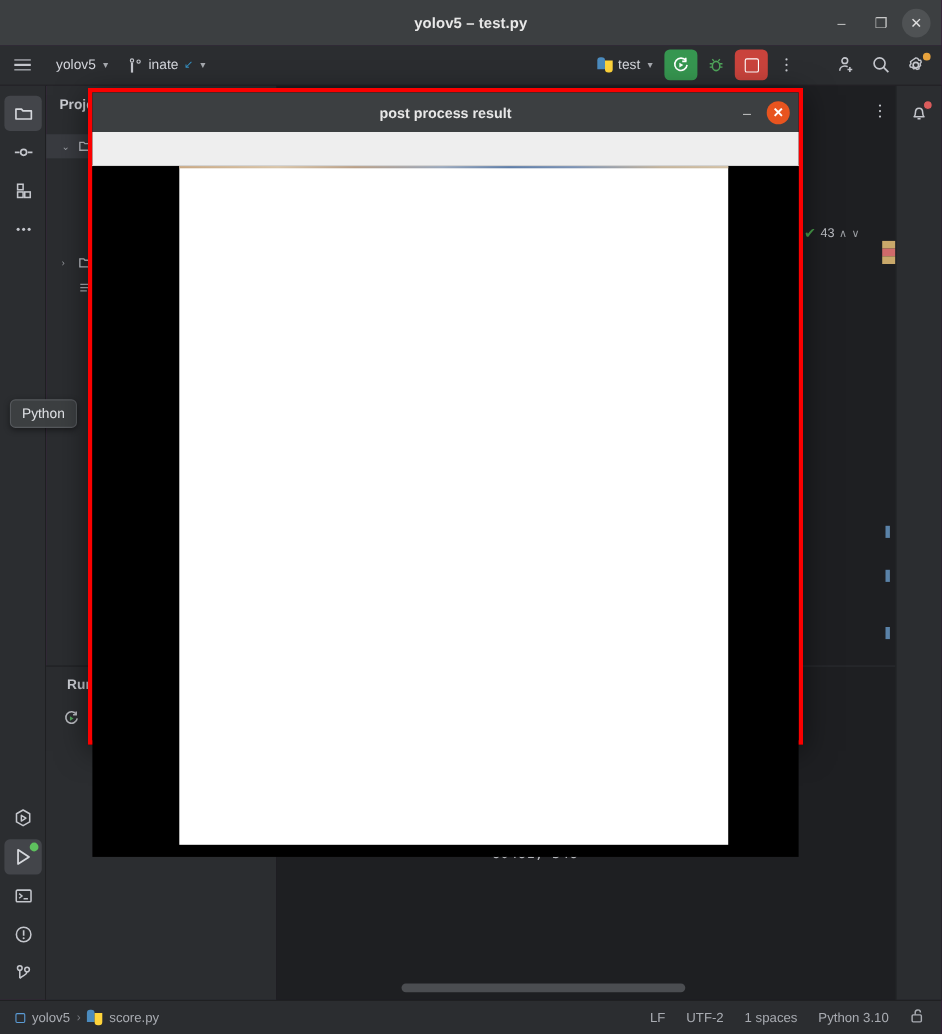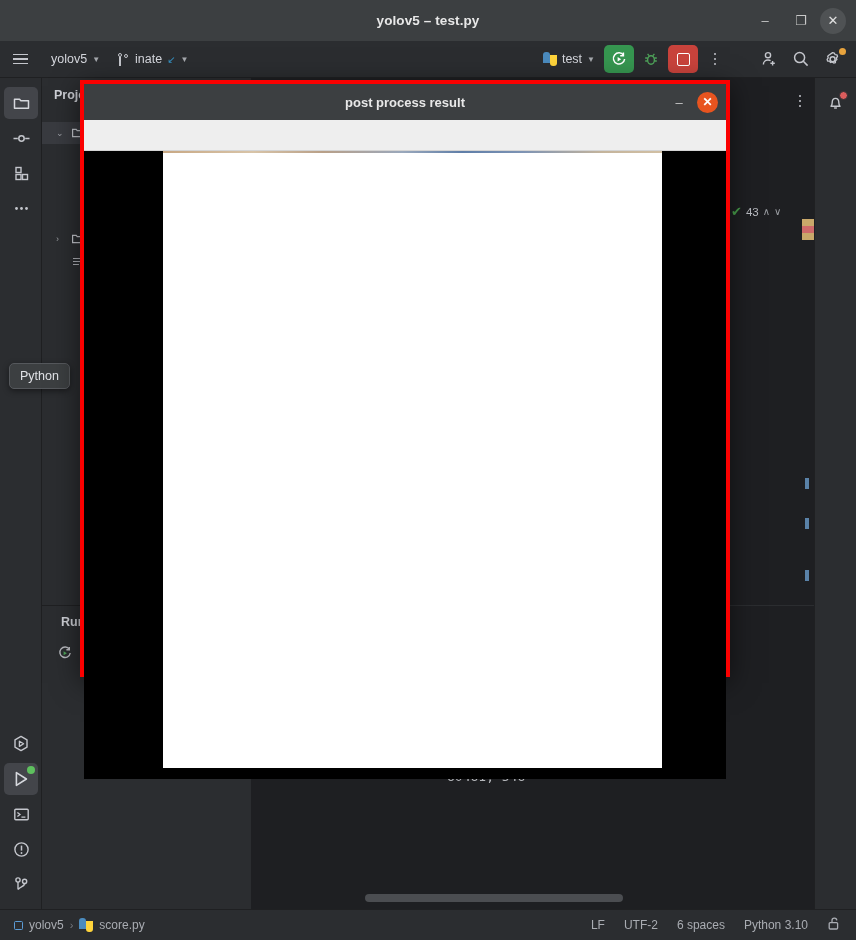--- a/index.html
+++ b/index.html
@@ -581,21 +581,21 @@
       <span class="sb-sep">›</span>
       <span class="py-logo">
           <i class="pt"></i>
           <i class="pb"></i>
         </span>
       <span>score.py</span>
     </div>
     <div class="sb-right">
       <span>LF</span>
       <span>UTF-2</span>
-      <span>6 spaces</span>
+      <span>1 spaces</span>
       <span>Python 3.10</span>
       <span>
         <svg width="14" height="15" viewBox="0 0 14 15">
           <rect x="2.2" y="6.6" width="8.4" height="6.4" rx="1" fill="none" stroke="#a9acb2" stroke-width="1.3"></rect>
           <path d="M5 6.6V4.6a2.4 2.4 0 0 1 4.8-.2" fill="none" stroke="#a9acb2" stroke-width="1.3"></path>
         </svg>
       </span>
     </div>
   </div>
 

